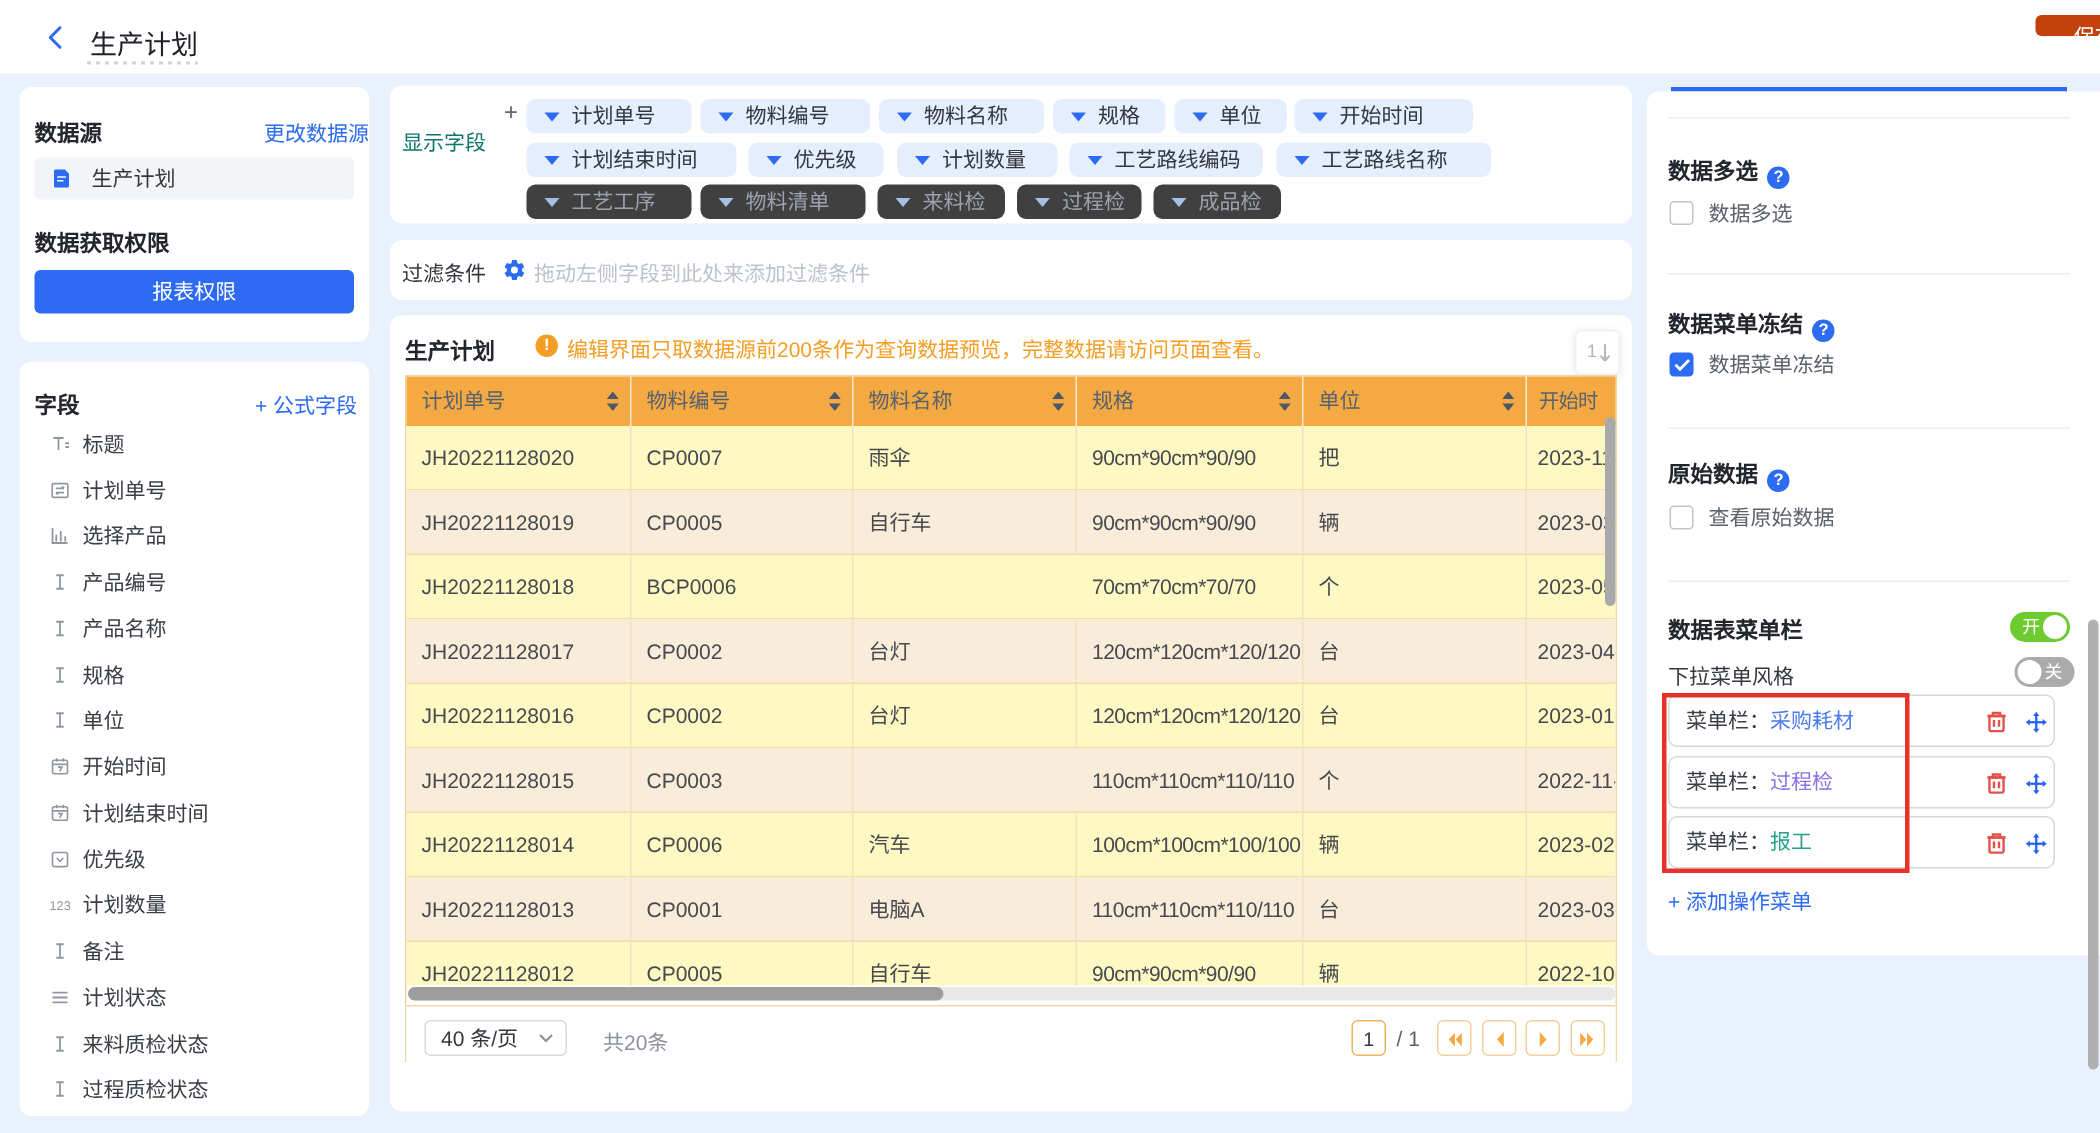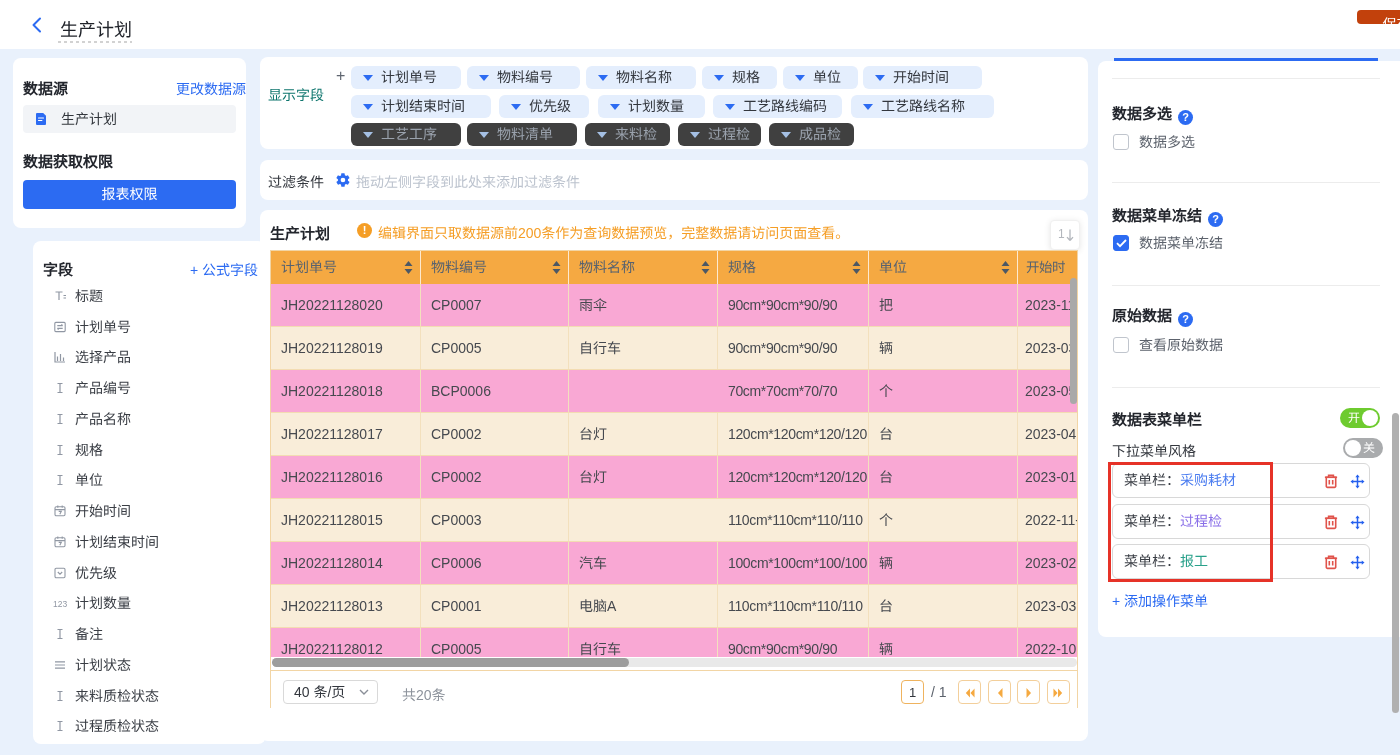--- a/index.html
+++ b/index.html
@@ -35,21 +35,21 @@
   .tag .tri { display:inline-block; width:0; height:0; border-left:5px solid transparent; border-right:5px solid transparent; border-top:6px solid #2c6bf2; margin:0 8px 1px 12px; vertical-align:middle; }
   .tag.dis { background:#404040; color:#9aa2ad; }
   .tag.dis .tri { border-top-color:#a5c0e4; }
   
   #tablebox { position:absolute; left:10px; top:40px; width:808px; height:458px; border:1px solid #f2d5a5; }
   .th { position:absolute; top:0; height:33px; background:#f5a942; color:#57626f; font-size:14px; line-height:33px; padding-left:10px; }
   .th .sep { position:absolute; right:0; top:0; width:1px; height:33px; background:rgba(255,255,255,.75); }
   .pgbtn { width:23px; height:24px; border:1px solid #f3cf9b; border-radius:4px; text-align:center; }
   .pgbtn svg { margin-top:7px; }
   .tr { position:relative; width:806px; height:43px; border-bottom:1px solid #f3dcb2; }
-  .tr.odd { background:#f9a8d4; }
+  .tr.odd { background:#fef9c3; }
   .tr.even { background:#f9edd9; }
   .tr .c { position:absolute; top:0; height:42px; line-height:42px; padding-left:10px; color:#46494f; font-size:14px; overflow:hidden; white-space:nowrap; border-right:1px solid #f3e0bd; }
   .tr .c1 { left:0; width:150px; }
   .tr .c2 { left:150px; width:148px; }
   .tr .c3 { left:298px; width:149px; }
   .tr .c4 { left:447px; width:151px; letter-spacing:-0.35px; }
   .tr .c5 { left:598px; width:149px; }
   .tr .c6 { left:747px; width:59px; padding-left:7px; border-right:none; }
   .fieldrow { position:absolute; left:10px; width:205px; height:20px; font-size:14px; color:#3a3e45; }
   .fieldrow .ftxt { white-space:nowrap; }
@@ -74,21 +74,21 @@
   <div class="abs" style="left:10px;top:47px;width:213px;height:28px;background:#f2f4f7;border-radius:4px;">
     <svg class="abs" style="left:11px;top:7px" width="14" height="14" viewBox="0 0 14 14">
         <path d="M3 1h6.2L12 3.8V12a1 1 0 0 1-1 1H3a1 1 0 0 1-1-1V2a1 1 0 0 1 1-1z" fill="#2c6bf2"></path>
         <path d="M4.5 6h5M4.5 8.5h3.4" stroke="#fff" stroke-width="1.1" stroke-linecap="round"></path>
       </svg>
     <span class="abs" style="left:38px;top:0;line-height:28px;color:#33373d;">生产计划</span>
   </div>
   <div class="abs bold" style="left:10px;top:92px;font-size:15px;color:#23262d;">数据获取权限</div>
   <div class="abs" style="left:10px;top:122px;width:213px;height:29px;background:#2c6bf2;border-radius:4px;color:#fff;text-align:center;line-height:29px;">报表权限</div>
 </div>
-<div class="card" id="lcard2" style="left:13px;top:241px;width:233px;height:503px;overflow:hidden;margin-left:20px;">
+<div class="card" id="lcard2" style="left:13px;top:241px;width:233px;height:503px;overflow:hidden;">
   <div class="abs bold" style="left:10px;top:17px;font-size:15px;color:#23262d;">字段</div>
   <div class="abs blue" style="right:8px;top:18px;font-size:14px;">+ 公式字段</div>
 
   <div class="fieldrow" style="top:45px">
       <svg width="14" height="14" viewBox="0 0 14 14" fill="none" stroke="#9097a3" stroke-width="1.2">
         <path d="M2.5 3h7M6 3v8M10.5 6.5h2.5M10.5 9h2.5"></path>
       </svg>
       <span class="ftxt">标题</span>
     </div>
   <div class="fieldrow" style="top:76px">

